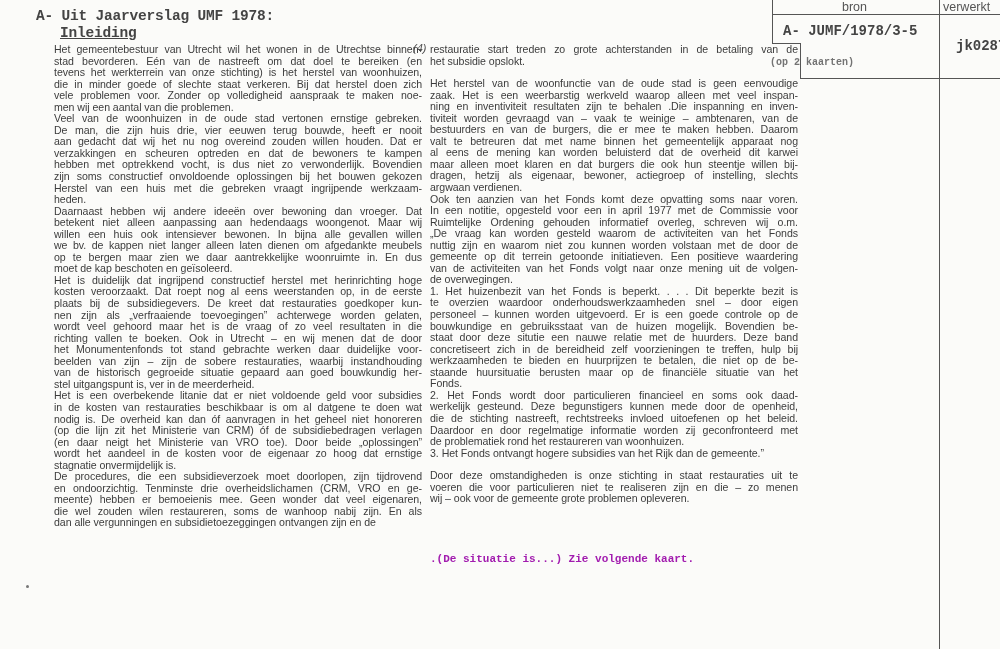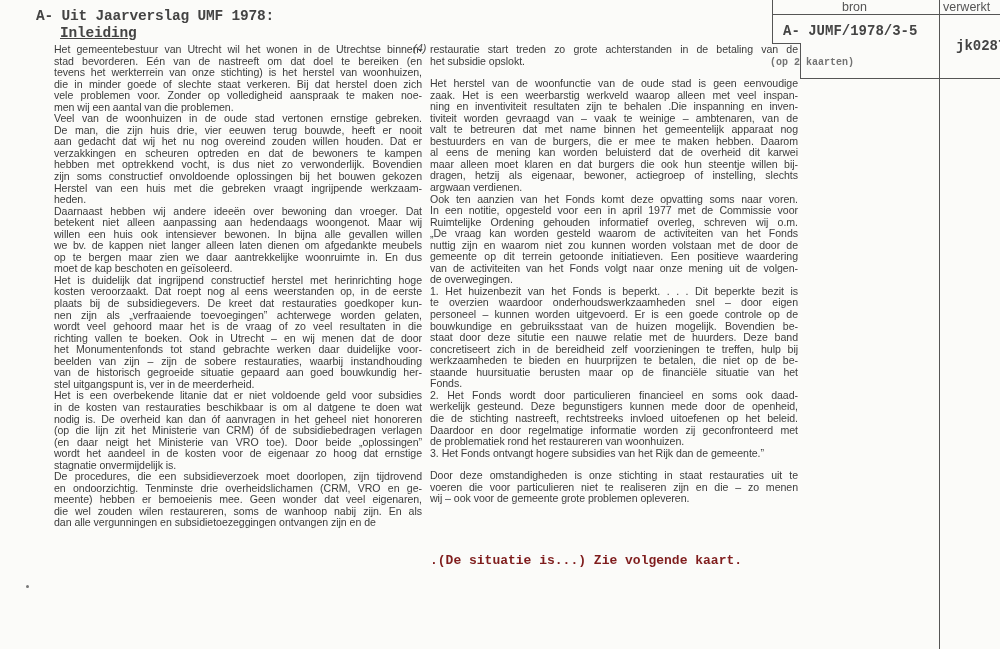--- a/index.html
+++ b/index.html
@@ -21,21 +21,21 @@
     text-align: justify; letter-spacing: -0.05px;
   }
   .col p { margin: 0; }
   .col .line { display: block; text-align: justify; text-align-last: justify; white-space: nowrap; overflow: visible; }
   .col .line.last { text-align-last: left; }
   .left-col { left: 54px; top: 44px; width: 368px; }
   .right-col { left: 430px; top: 44px; width: 368px; }
   .marker { left: 413px; top: 42px; font-size: 11px; color: #555; font-style: italic; }
   .gap { height: 11px; }
 
-  .footer-note { left: 430px; top: 553px; font-size: 13px; color: #7f1d1d; white-space: nowrap; }
+  .footer-note { left: 430px; top: 553px; font-size: 11px; color: #a21caf; white-space: nowrap; }
 
   
   .line-h { position: absolute; height: 1px; background: #555; }
   .line-v { position: absolute; width: 1px; background: #555; }
   .box-label { font-size: 12.5px; color: #555; }
   .box-bron { left: 842px; top: 0px; }
   .box-verwerkt { left: 943px; top: 0px; }
   .box-code { left: 783px; top: 23px; font-size: 14px; color: #444; white-space: nowrap; }
   .box-cards { left: 770px; top: 57px; font-size: 10px; color: #737373; white-space: nowrap; }
   .box-id { left: 956px; top: 38px; font-size: 14px; color: #444; }
@@ -125,22 +125,22 @@
     <p>
       <span class="line">restauratie start treden zo grote achterstanden in de betaling van de</span>
       <span class="line last">het subsidie opslokt.</span>
     </p>
     <div class="gap"></div>
     <p>
       <span class="line">Het herstel van de woonfunctie van de oude stad is geen eenvoudige</span>
       <span class="line">zaak. Het is een weerbarstig werkveld waarop alleen met veel inspan-</span>
       <span class="line">ning en inventiviteit resultaten zijn te behalen .Die inspanning en inven-</span>
       <span class="line">tiviteit worden gevraagd van – vaak te weinige – ambtenaren, van de</span>
+      <span class="line">bestuurders en van de burgers, die er mee te maken hebben. Daarom</span>
       <span class="line">valt te betreuren dat met name binnen het gemeentelijk apparaat nog</span>
-      <span class="line">bestuurders en van de burgers, die er mee te maken hebben. Daarom</span>
       <span class="line">al eens de mening kan worden beluisterd dat de overheid dit karwei</span>
       <span class="line">maar alleen moet klaren en dat burgers die ook hun steentje willen bij-</span>
       <span class="line">dragen, hetzij als eigenaar, bewoner, actiegroep of instelling, slechts</span>
       <span class="line last">argwaan verdienen.</span>
     </p>
     <p>
       <span class="line">Ook ten aanzien van het Fonds komt deze opvatting soms naar voren.</span>
       <span class="line">In een notitie, opgesteld voor een in april 1977 met de Commissie voor</span>
       <span class="line">Ruimtelijke Ordening gehouden informatief overleg, schreven wij o.m.</span>
       <span class="line">„De vraag kan worden gesteld waarom de activiteiten van het Fonds</span>

